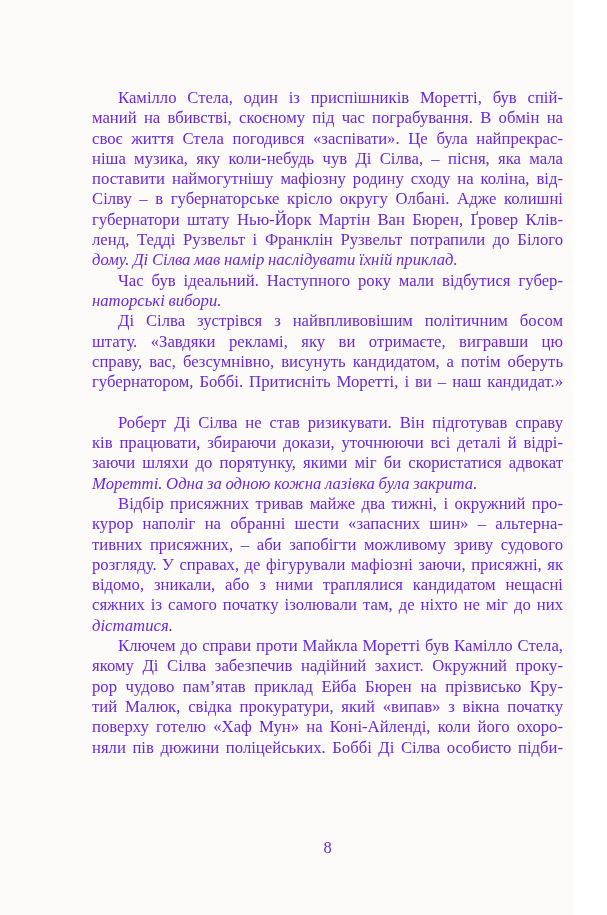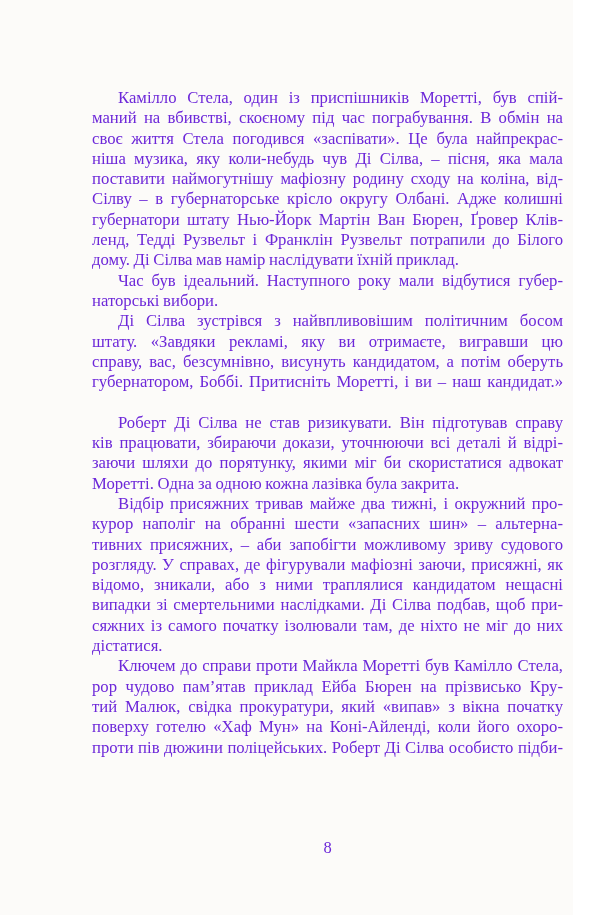--- a/index.html
+++ b/index.html
@@ -29,21 +29,21 @@
   }
   .para { margin: 0; padding: 0; }
   .para.section-gap { margin-top: 20.3px; }
   .line {
     height: 20.3px;
     overflow: hidden;
     text-align: justify;
     text-align-last: justify;
   }
   .line.first { text-indent: 26px; }
-  .line.end { text-align-last: left; }
+  .line.end { text-align-last: left; font-style: italic; }
   .page-number {
     position: absolute;
     top: 838px;
     left: 92px;
     width: 471px;
     text-align: center;
     font-size: 16.5px;
     line-height: 20px;
   }
 </style>
@@ -84,30 +84,30 @@
       <div class="line">заючи шляхи до порятунку, якими міг би скористатися адвокат</div>
       <div class="line end">Моретті. Одна за одною кожна лазівка була закрита.</div>
     </div>
 
     <div class="para">
       <div class="line first">Відбір присяжних тривав майже два тижні, і окружний про-</div>
       <div class="line">курор наполіг на обранні шести «запасних шин» – альтерна-</div>
       <div class="line">тивних присяжних, – аби запобігти можливому зриву судового</div>
       <div class="line">розгляду. У справах, де фігурували мафіозні заючи, присяжні, як</div>
       <div class="line">відомо, зникали, або з ними траплялися кандидатом нещасні</div>
-      <div class="line">випадки зі смертельними наслідками. Ді Сілва подбав, щоб при-</div>
       <div class="line">сяжних із самого початку ізолювали там, де ніхто не міг до них</div>
       <div class="line end">дістатися.</div>
     </div>
 
     <div class="para">
       <div class="line first">Ключем до справи проти Майкла Моретті був Камілло Стела,</div>
+      <div class="line">якому Ді Сілва забезпечив надійний захист. Окружний проку-</div>
       <div class="line">рор чудово пам’ятав приклад Ейба Бюрен на прізвисько Кру-</div>
       <div class="line">тий Малюк, свідка прокуратури, який «випав» з вікна початку</div>
       <div class="line">поверху готелю «Хаф Мун» на Коні-Айленді, коли його охоро-</div>
-      <div class="line">проти пів дюжини поліцейських. Роберт Ді Сілва особисто підби-</div>
+      <div class="line">няли пів дюжини поліцейських. Боббі Ді Сілва особисто підби-</div>
     </div>
 
   </div>
 
   <div class="page-number">8</div>
 
 </div>
 
 </body></html>

